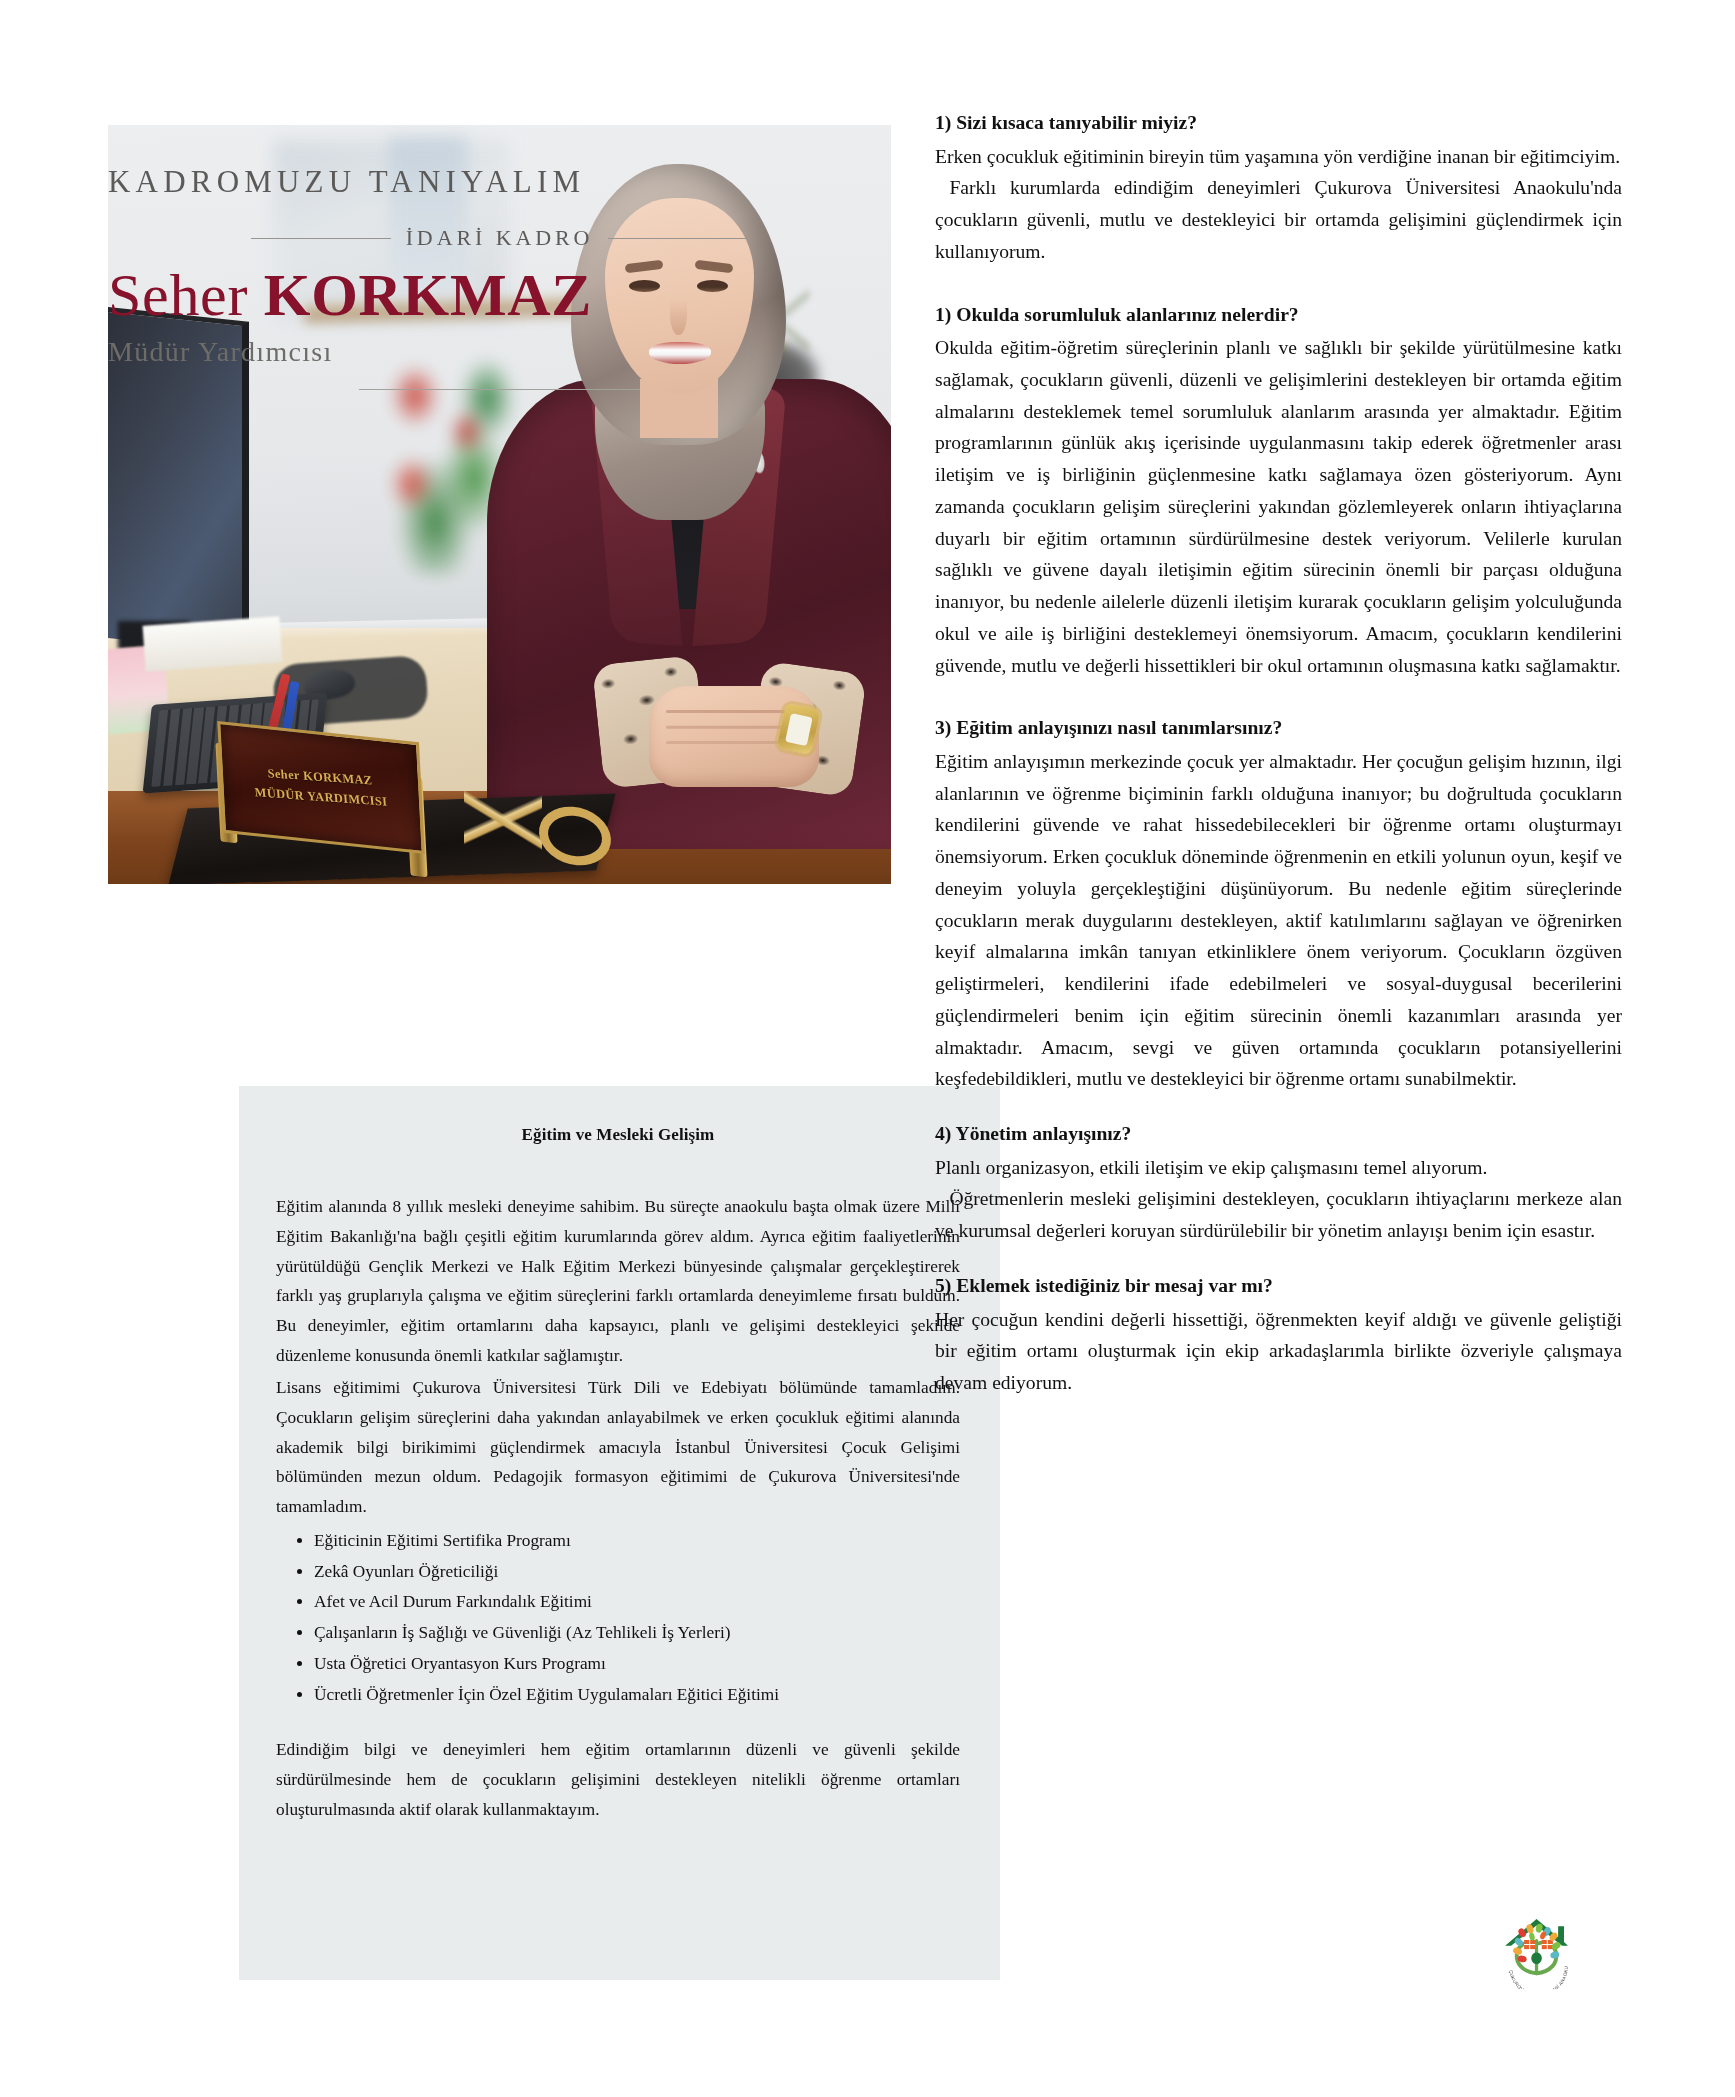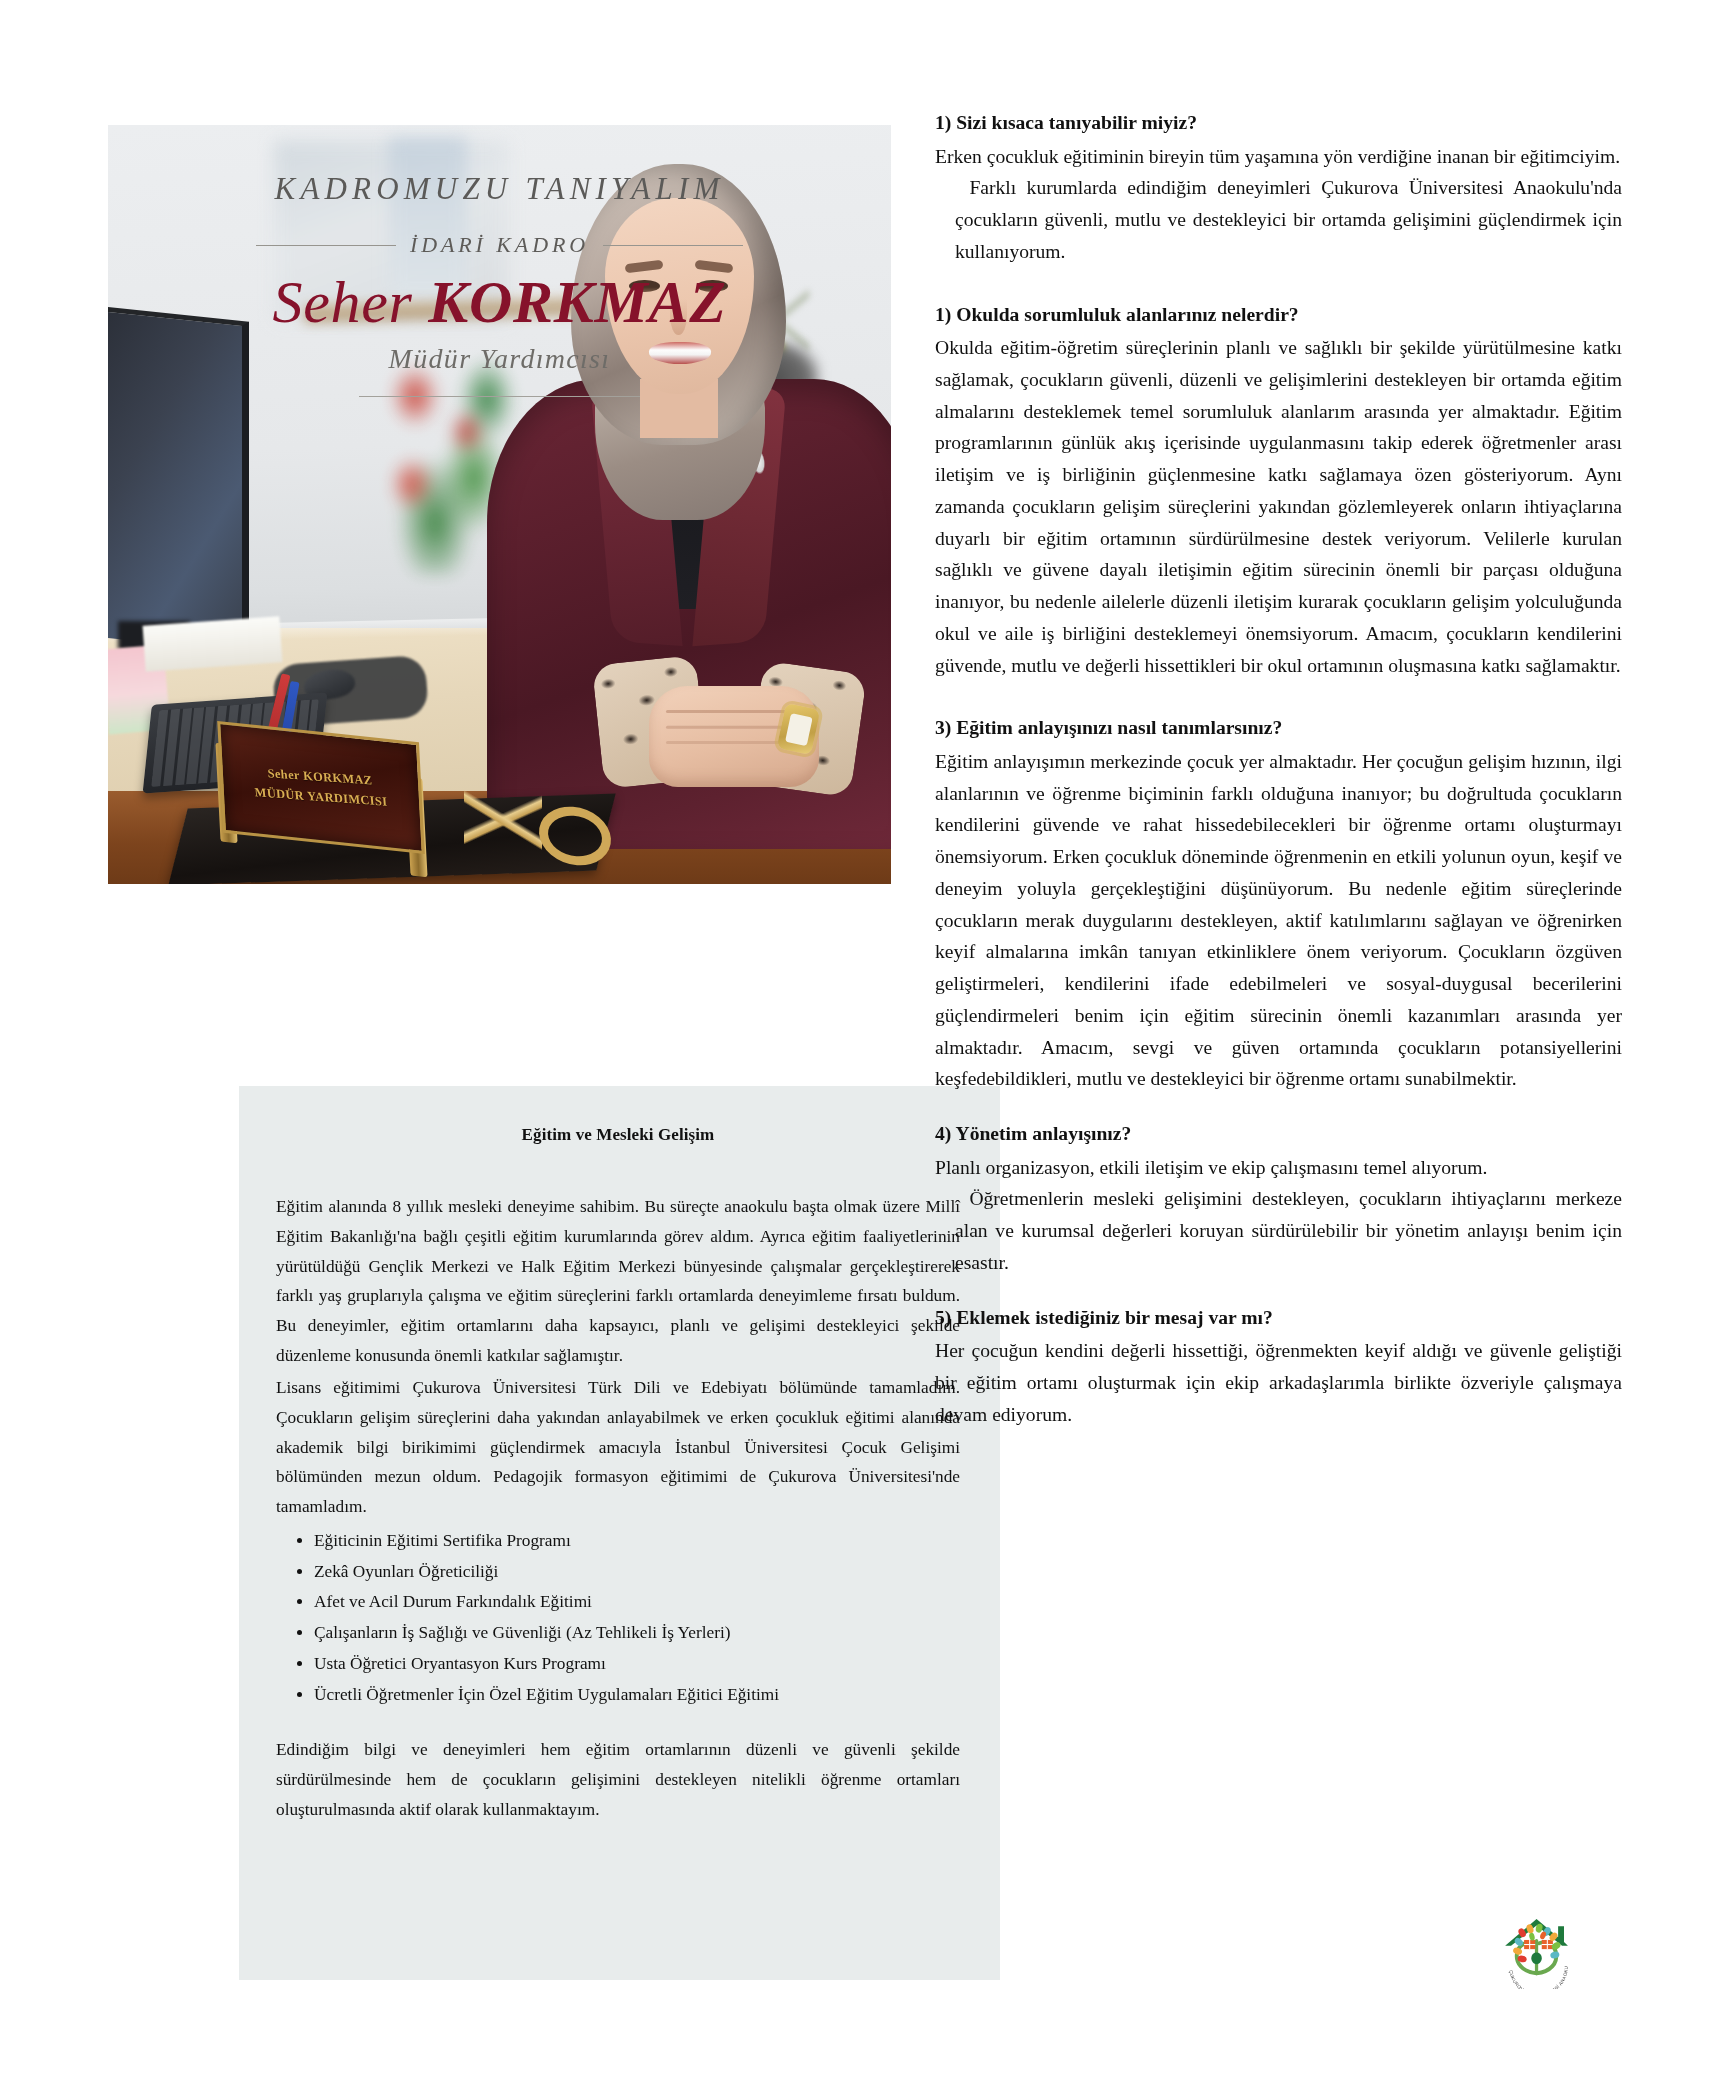--- a/index.html
+++ b/index.html
@@ -403,25 +403,24 @@
     box-shadow: 0 0 0 3.3px rgba(210,174,88,.55);
   }
   .poster .watch::after {
     content: "";
     position: absolute; inset: 8.5px 6.5px;
     background: #f4f1e6; border-radius: 3.3px;
   }
   
   .poster .overlay {
     position: absolute;
-    left: 0; top: 46px;
+    left: 0; top: 39px;
     width: 100%;
-    text-align: center;
+    text-align: left;
     pointer-events: none;
-    font-style: italic;
   }
   .ov-kicker {
     font-size: 31px;
     letter-spacing: 5.2px;
     color: #5b5a58;
     font-weight: 400;
   }
   .ov-rule-row {
     display: flex; align-items: center; justify-content: center;
     gap: 14.4px; margin-top: 25px;
@@ -497,21 +496,21 @@
     font-weight: bold;
     margin: 0 0 5.2px 0;
     line-height: 1.3;
   }
   .qbody {
     font-size: 19.6px;
     line-height: 1.62;
     text-align: justify;
     margin: 0;
   }
-  .qbody.indent { text-indent: 14.4px; margin-left: 20px; }
+  .qbody.indent { text-indent: 14.4px; }
   .spacer-lg { height: 34px; }
   .spacer-md { height: 26px; }
 
   
   .logo {
     position: absolute;
     left: 1496px;
     top: 1904px;
     width: 85px;
     height: 85px;

